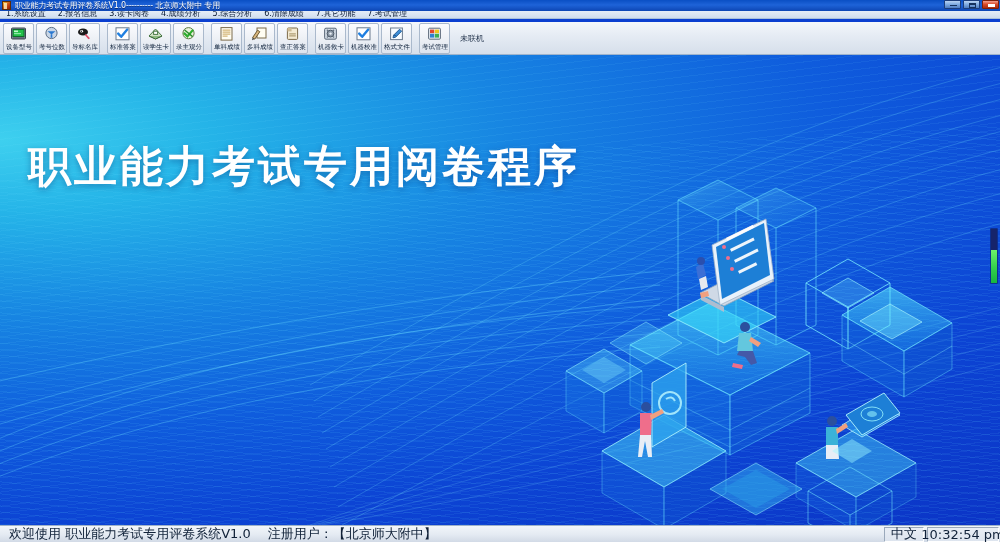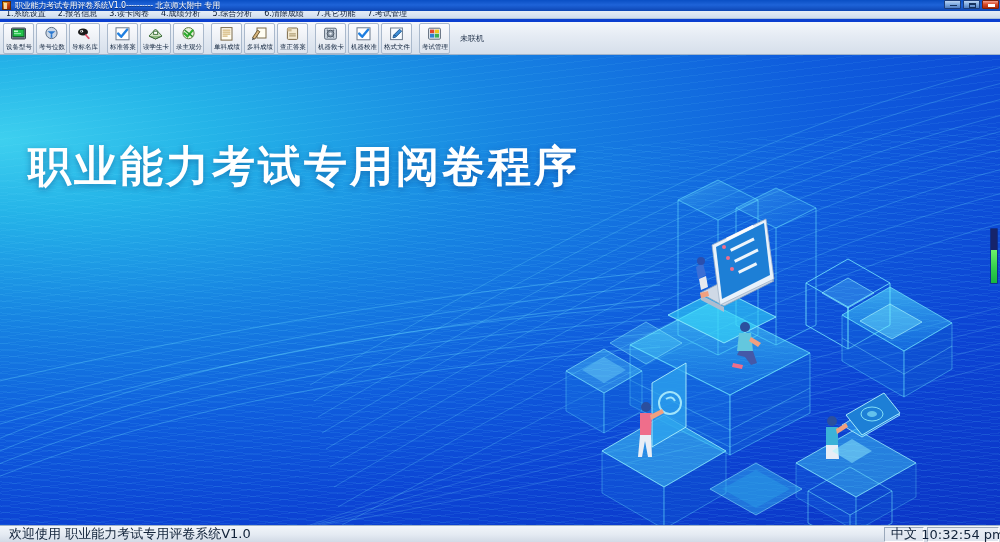--- a/index.html
+++ b/index.html
@@ -535,18 +535,19 @@
       </svg>
     </div>
 
     <div class="edge-ind">
       <span class="fill"></span>
     </div>
   </div>
 
   <div class="statusbar">
     <span class="sb-cell sb-welcome">欢迎使用  职业能力考试专用评卷系统V1.0</span>
+    <span class="sb-cell sb-user">注册用户：【北京师大附中】</span>
     <span class="sb-cell sb-grow"></span>
     <span class="sb-cell sunken sb-ime">中文</span>
     <span class="sb-cell sunken sb-time">10:32:54 pm</span>
   </div>
 
 </div>
 
 </body></html>

